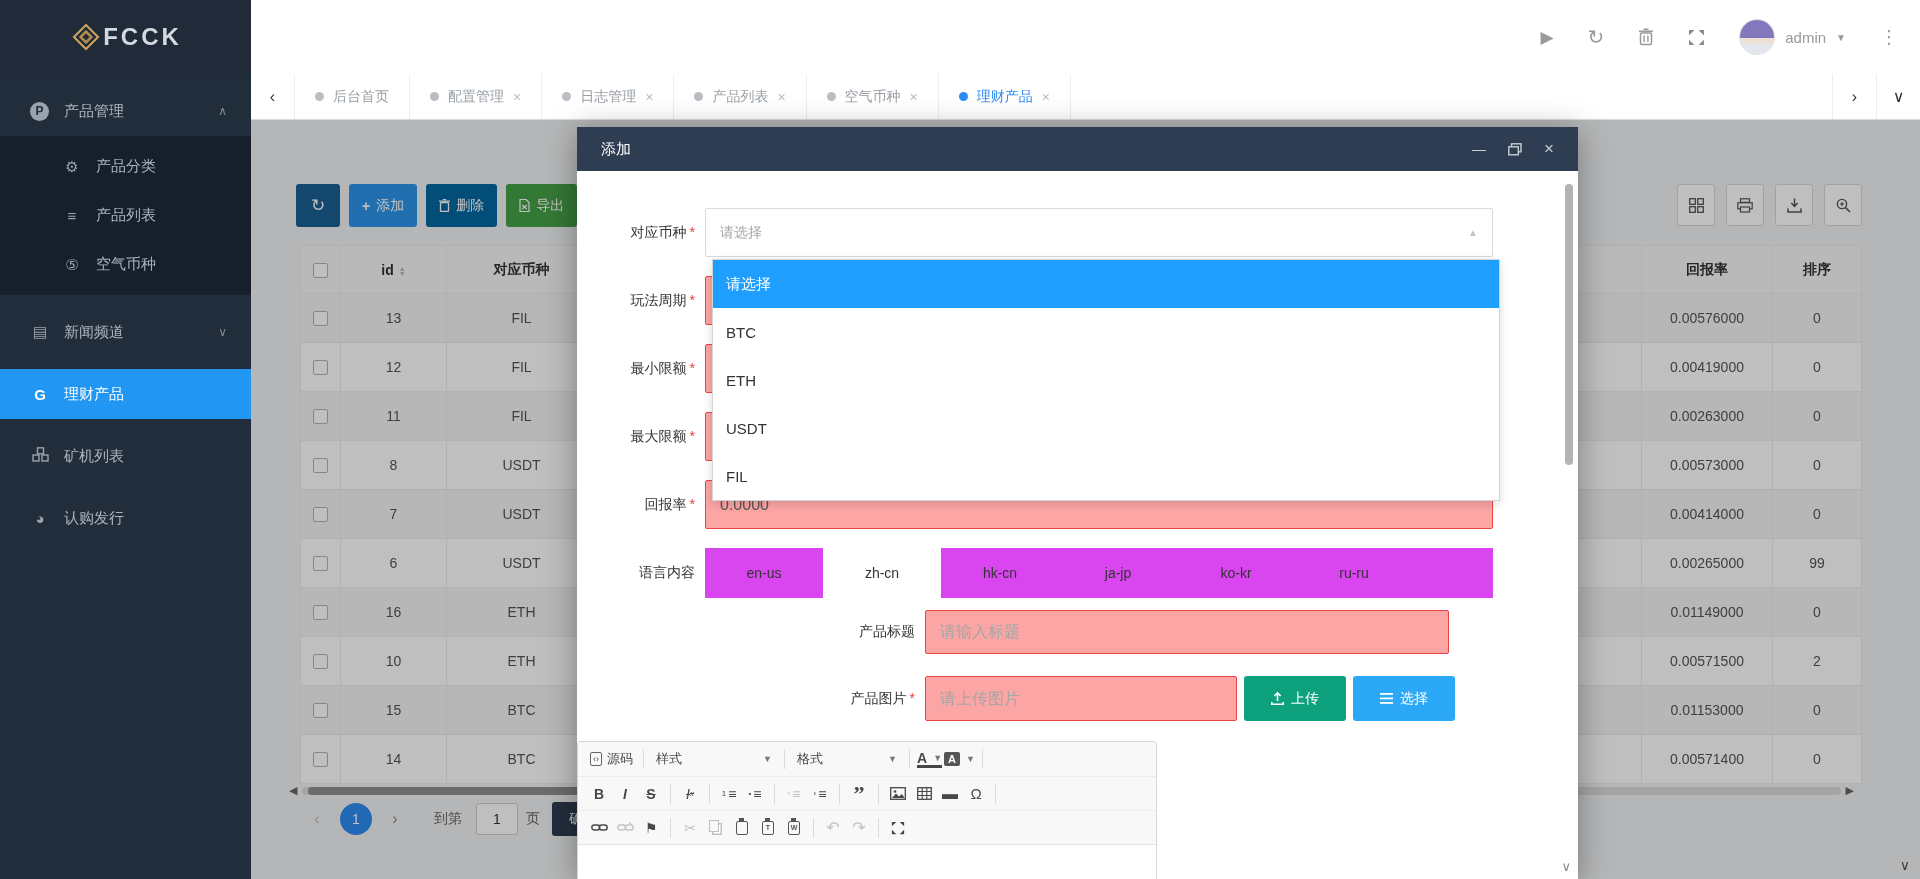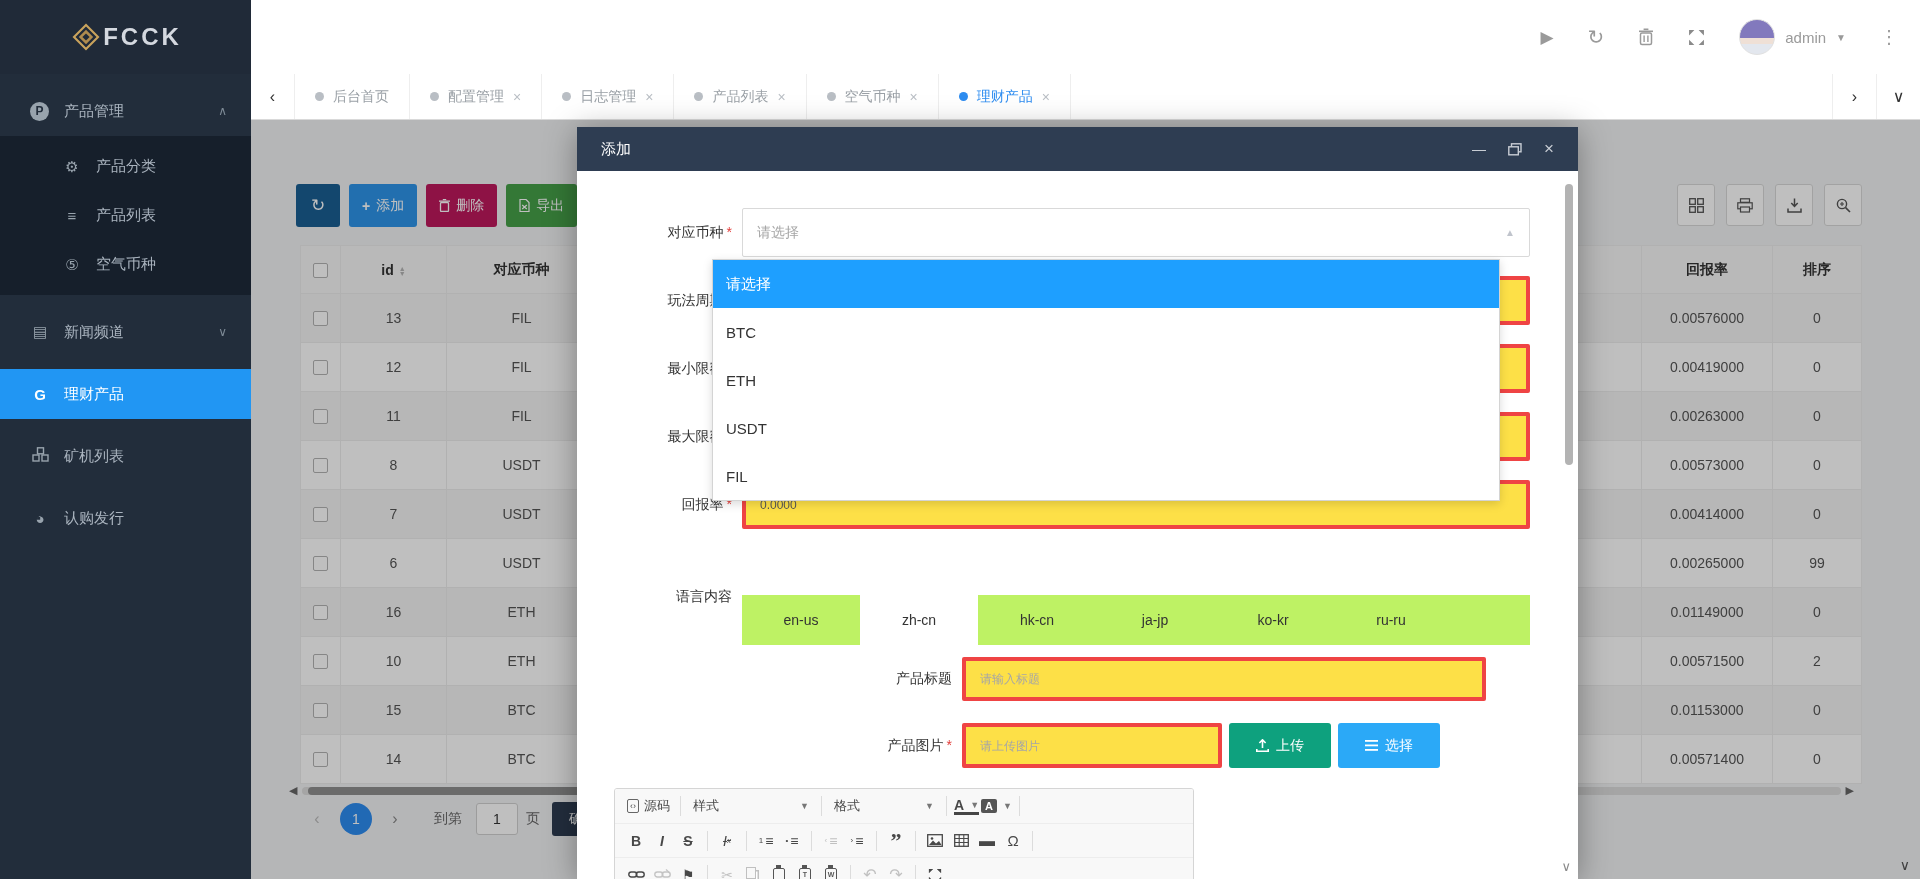--- a/index.html
+++ b/index.html
@@ -74,33 +74,33 @@
   .corner-chev { position:absolute; right:10px; bottom:6px; color:#555; font-size:14px; }
   .mask { position:absolute; inset:0; background:rgba(0,0,0,0.25); z-index:20; }
 
   
   .modal { position:absolute; left:577px; top:127px; width:1001px; height:752px; background:#fff; z-index:60; box-shadow:0 4px 30px rgba(0,0,0,0.35); }
   .m-head { height:44px; background:#2e3d52; display:flex; align-items:center; padding:0 24px; }
   .m-title { color:#fff; font-size:15px; flex:1; }
   .m-ctrl { display:flex; align-items:center; gap:22px; color:#c8cdd4; }
   .m-ctrl span { cursor:pointer; font-size:14px; display:flex; align-items:center; }
   .m-body { position:relative; height:708px; overflow:hidden; padding-top:37px; }
-  .frow { display:flex; align-items:center; margin:0 0 19px 0;padding-left:37px; }
+  .frow { display:flex; align-items:center; margin:0 0 19px 0; }
   .flabel { width:128px; text-align:right; padding-right:10px; font-size:14px; color:#333; flex:0 0 128px; }
   .flabel em { color:#e23c39; font-style:normal; margin-left:3px; }
   .flabel.inner { width:348px; flex:0 0 348px; }
-  .inpt { height:49px; border:4px solid #ef4444; border-radius:2px; font-size:12px; color:#555; padding:0 14px; background:#fde047; }
+  .inpt { height:49px; border:1px solid #ef4444; border-radius:2px; font-size:16px; color:#555; padding:0 14px; background:#fca5a5; }
   .inpt::placeholder { color:#a6a6a6; }
   .selbox { position:relative; width:788px; height:49px; border:1px solid #d9d9d9; border-radius:2px; display:flex; align-items:center; padding:0 14px; cursor:pointer; }
   .selbox .ph { color:#a6a6a6; font-size:14px; }
   .selbox .up { position:absolute; right:14px; top:18px; color:#c0c4cc; font-size:10px; }
   .ddown { position:absolute; left:135px; top:88px; width:788px; background:#fff; border:1px solid #d4d4d4; box-shadow:0 3px 9px rgba(0,0,0,0.15); z-index:25; }
   .opt { height:48px; display:flex; align-items:center; padding:0 13px; font-size:15px; color:#333; cursor:pointer; }
   .opt.sel { background:#1e9fff; color:#fff; }
-  .langstrip { width:788px; height:50px; background:#bef264; display:flex;margin-top:47px; }
+  .langstrip { width:788px; height:50px; background:#d946ef; display:flex; }
   .ltab { width:118px; height:50px; display:flex; align-items:center; justify-content:center; font-size:14px; color:#333; cursor:pointer; }
   .ltab.active { background:#fff; }
   .upl-btn { height:45px; width:102px; border:none; border-radius:3px; color:#fff; font-size:14px; display:flex; align-items:center; justify-content:center; gap:7px; margin-left:7px; cursor:pointer; }
   
   .editor { width:580px; border:1px solid #d5d5d5; border-radius:3px; overflow:hidden; align-self:flex-start; }
   .erow { display:flex; align-items:center; background:#f8f8f8; padding:4px 8px; min-height:34px; flex-wrap:nowrap; }
   .erow + .erow { border-top:1px solid #ededed; }
   .e-content { height:44px; background:#fff; border-top:1px solid #e3e3e3; }
   .ti { min-width:24px; height:24px; display:inline-flex; align-items:center; justify-content:center; color:#484848; font-size:14px; cursor:pointer; margin:0 1px; }
   .ti.dim { color:#c0c0c0; }
@@ -244,21 +244,21 @@
     <span class="tb-arrow right">∨</span>
   </div>
 
   <div class="content">
     <div class="tl-btns">
       <button class="tbtn refresh" style="background:#1a5f93">↻</button>
       <button class="tbtn" style="background:#2e95ea">
           <b>+</b>
           <span>添加</span>
         </button>
-      <button class="tbtn" style="background:#be185d">
+      <button class="tbtn" style="background:#0369a1">
         <svg width="11" height="13" viewBox="0 0 11 13">
             <rect x="1.5" y="3.5" width="8" height="9" rx="1" fill="none" stroke="#fff" stroke-width="1.3"></rect>
             <rect x="0" y="1.5" width="11" height="1.3" fill="#fff"></rect>
             <rect x="3.8" y="0" width="3.4" height="1.2" fill="#fff"></rect>
           </svg>
         <span>删除</span>
       </button>
       <button class="tbtn" style="background:#46a049">
         <svg width="11" height="13" viewBox="0 0 11 13">
             <path d="M1 0.5 H7 L10 3.5 V12.5 H1 Z" fill="none" stroke="#fff" stroke-width="1.2"></path>
@@ -481,21 +481,21 @@
         </div>
       </div>
 
       <div class="frow" style="margin-bottom:22px">
         <span class="flabel inner">产品标题</span>
         <input class="inpt" style="width: 524px; height: 44px;" placeholder="请输入标题">
       </div>
 
       <div class="frow" style="margin-bottom:20px">
         <span class="flabel inner"><span>产品图片</span><em>*</em></span>
-        <input class="inpt" style="width: 260px; height: 45px;" placeholder="请上传图片">
+        <input class="inpt" style="width: 312px; height: 45px;" placeholder="请上传图片">
         <button class="upl-btn" style="background:#0ea17e">
           <svg width="13" height="13" viewBox="0 0 13 13">
               <path d="M6.5 9 V1 M3.4 4 L6.5 0.8 L9.6 4" fill="none" stroke="#fff" stroke-width="1.6"></path>
               <path d="M0.8 10 V12.2 H12.2 V10" fill="none" stroke="#fff" stroke-width="1.6"></path>
             </svg>
           <span>上传</span>
         </button>
         <button class="upl-btn" style="background:#2ba9f7">
           <svg width="13" height="11" viewBox="0 0 13 11">
               <rect x="0" y="0" width="13" height="1.8" fill="#fff"></rect>

